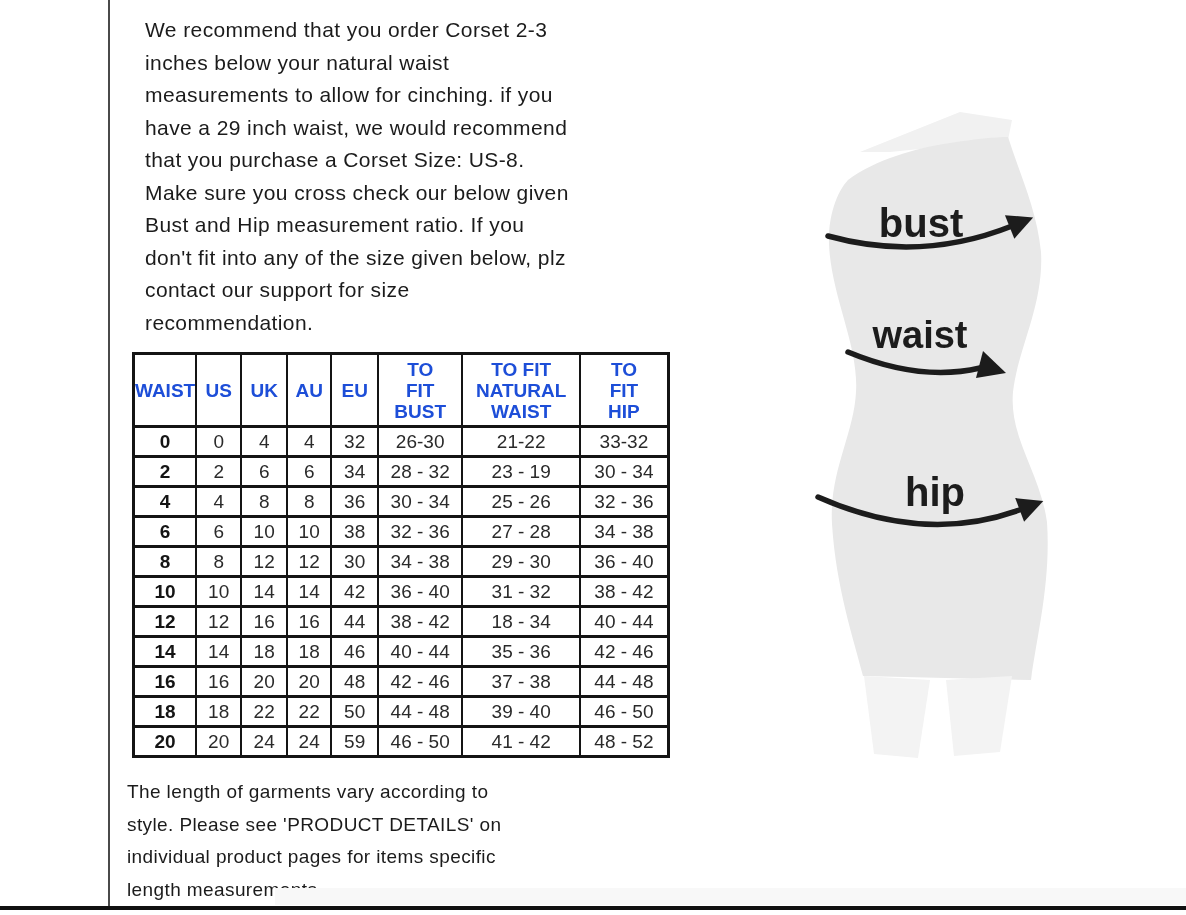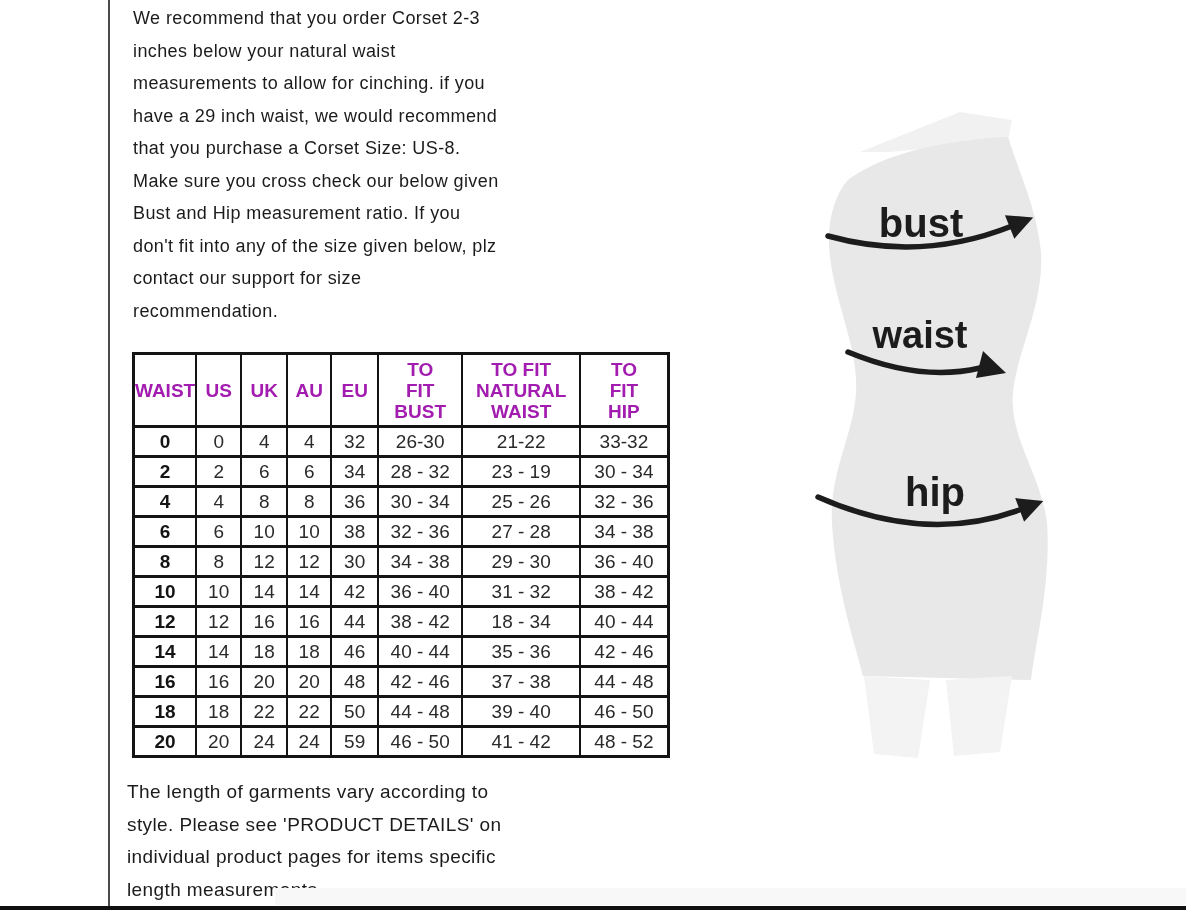--- a/index.html
+++ b/index.html
@@ -27,22 +27,22 @@
   .faint-band {
     position: absolute;
     left: 275px; top: 888px;
     width: 911px; height: 17px;
     background: #f8f8f8;
   }
   .intro {
     position: absolute;
     left: 133px; top: 2px;
     width: 560px;
-    margin: 0;
-    font-size: 18px;
+    margin: 12px;
+    font-size: 21px;
     line-height: 32.5px;
     letter-spacing: 0.4px;
     white-space: pre-line;
   }
   .footer-note {
     position: absolute;
     left: 127px; top: 776px;
     width: 560px;
     margin: 0;
     font-size: 19px;
@@ -65,21 +65,21 @@
     vertical-align: middle;
     padding: 0;
     overflow: hidden;
   }
   .size-table th {
     height: 70px;
     font-size: 19px;
     font-weight: bold;
     line-height: 21px;
     white-space: pre-line;
-    color: #a21caf;
+    color: #1d4ed8;
   }
   .size-table td {
     height: 27px;
     font-size: 19px;
     color: #2a2a2a;
   }
   .size-table td.size-cell {
     font-weight: bold;
     color: #141414;
   }

